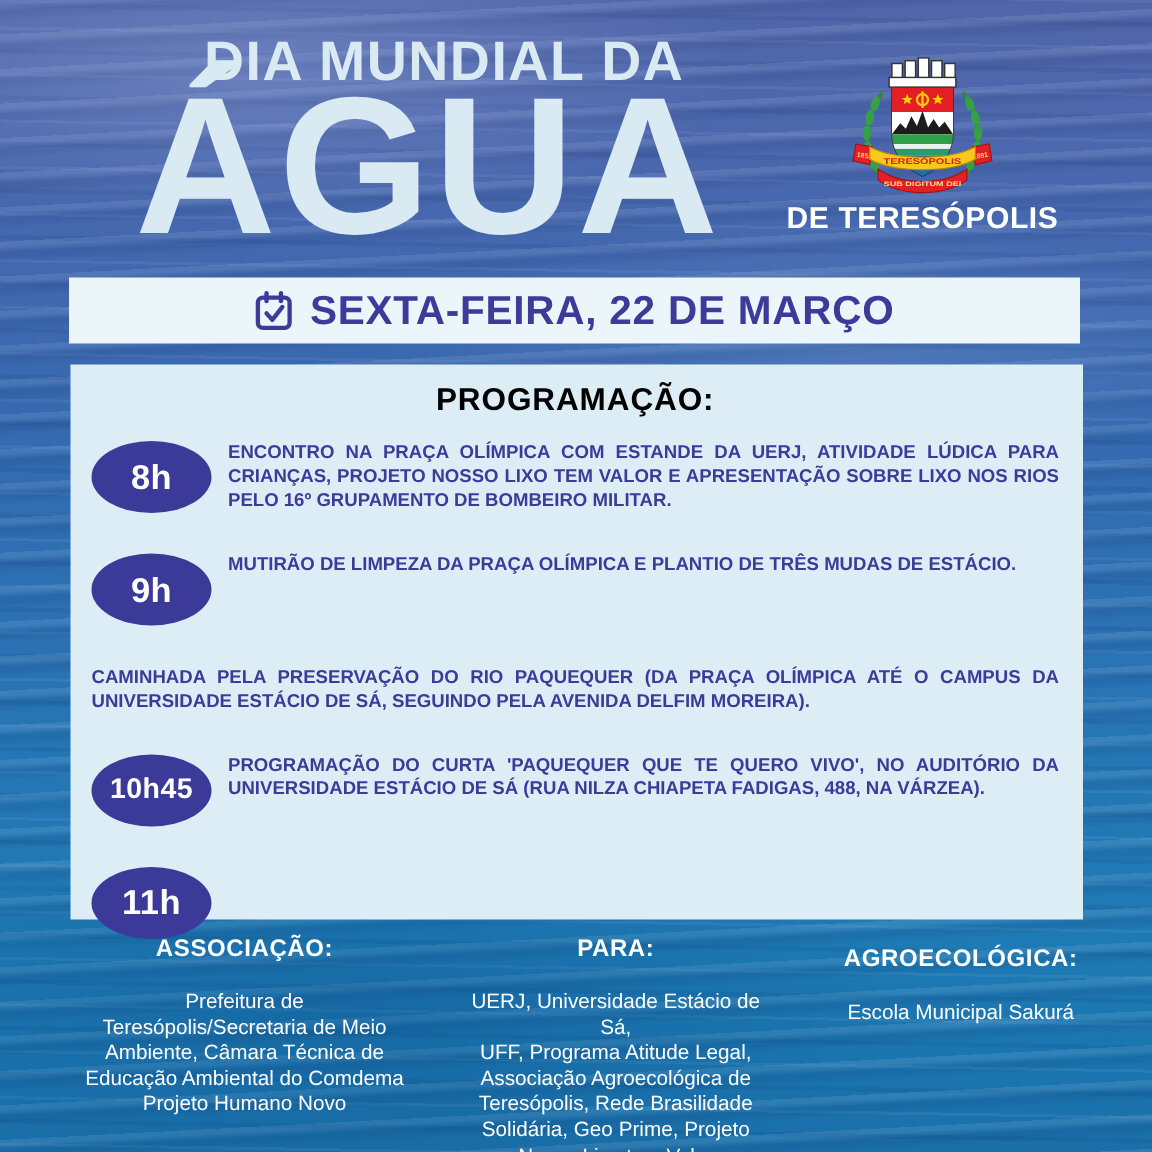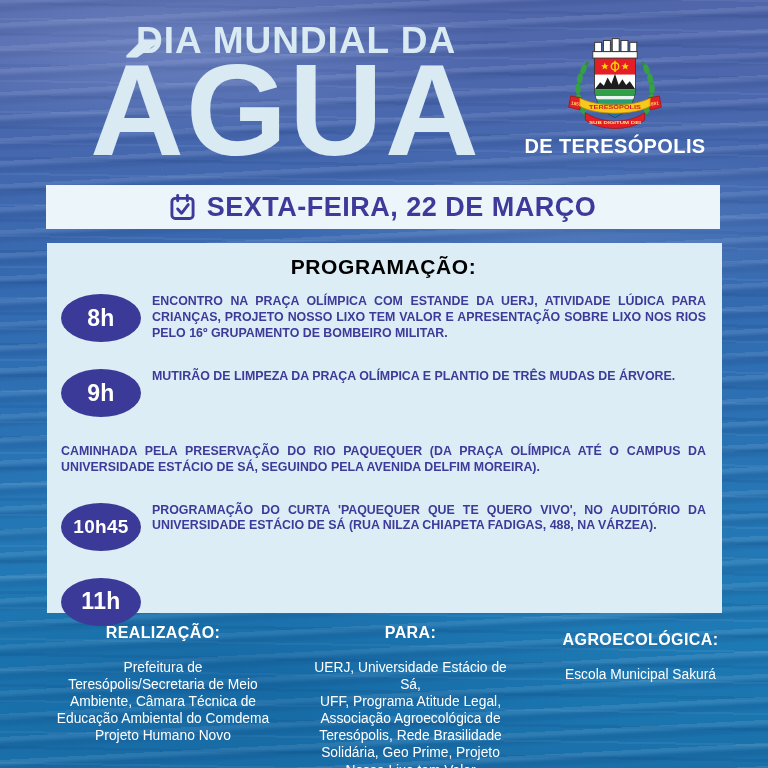--- a/index.html
+++ b/index.html
@@ -175,42 +175,42 @@
     <h2 class="program-heading">PROGRAMAÇÃO:</h2>
     <div class="program-items">
 
       <div class="program-item">
         <div class="time-badge">8h</div>
         <p class="item-desc">ENCONTRO NA PRAÇA OLÍMPICA COM ESTANDE DA UERJ, ATIVIDADE LÚDICA PARA CRIANÇAS, PROJETO NOSSO LIXO TEM VALOR E APRESENTAÇÃO SOBRE LIXO NOS RIOS PELO 16º GRUPAMENTO DE BOMBEIRO MILITAR.</p>
       </div>
 
       <div class="program-item">
         <div class="time-badge">9h</div>
-        <p class="item-desc">MUTIRÃO DE LIMPEZA DA PRAÇA OLÍMPICA E PLANTIO DE TRÊS MUDAS DE ÁRVORE.</p>
+        <p class="item-desc">MUTIRÃO DE LIMPEZA DA PRAÇA OLÍMPICA E PLANTIO DE TRÊS MUDAS DE ESTÁCIO.</p>
       </div>
 
       <div class="program-item">
         <p class="item-desc">CAMINHADA PELA PRESERVAÇÃO DO RIO PAQUEQUER (DA PRAÇA OLÍMPICA ATÉ O CAMPUS DA UNIVERSIDADE ESTÁCIO DE SÁ, SEGUINDO PELA AVENIDA DELFIM MOREIRA).</p>
       </div>
 
       <div class="program-item">
         <div class="time-badge small-time">10h45</div>
         <p class="item-desc">PROGRAMAÇÃO DO CURTA 'PAQUEQUER QUE TE QUERO VIVO', NO AUDITÓRIO DA UNIVERSIDADE ESTÁCIO DE SÁ (RUA NILZA CHIAPETA FADIGAS, 488, NA VÁRZEA).</p>
       </div>
 
       <div class="program-item">
         <div class="time-badge">11h</div>
       </div>
 
     </div>
   </section>
 
   <footer class="footer">
     <div class="footer-col col1">
-      <h3 class="footer-heading">REALIZAÇÃO:</h3>
+      <h3 class="footer-heading">ASSOCIAÇÃO:</h3>
       <p class="footer-text">Prefeitura de
 Teresópolis/Secretaria de Meio
 Ambiente, Câmara Técnica de
 Educação Ambiental do Comdema
 Projeto Humano Novo</p>
     </div>
     <div class="footer-col col2">
       <h3 class="footer-heading">PARA:</h3>
       <p class="footer-text">UERJ, Universidade Estácio de Sá,
 UFF, Programa Atitude Legal,

